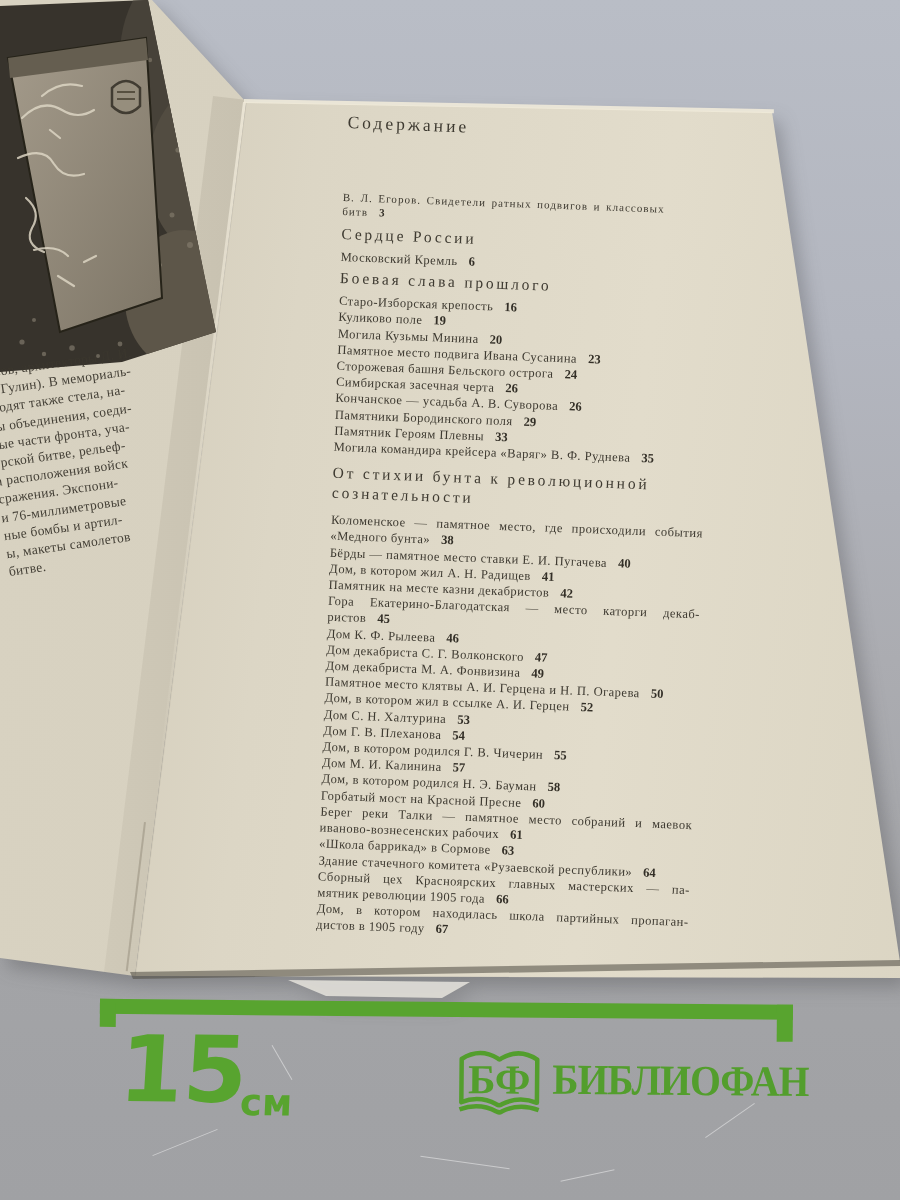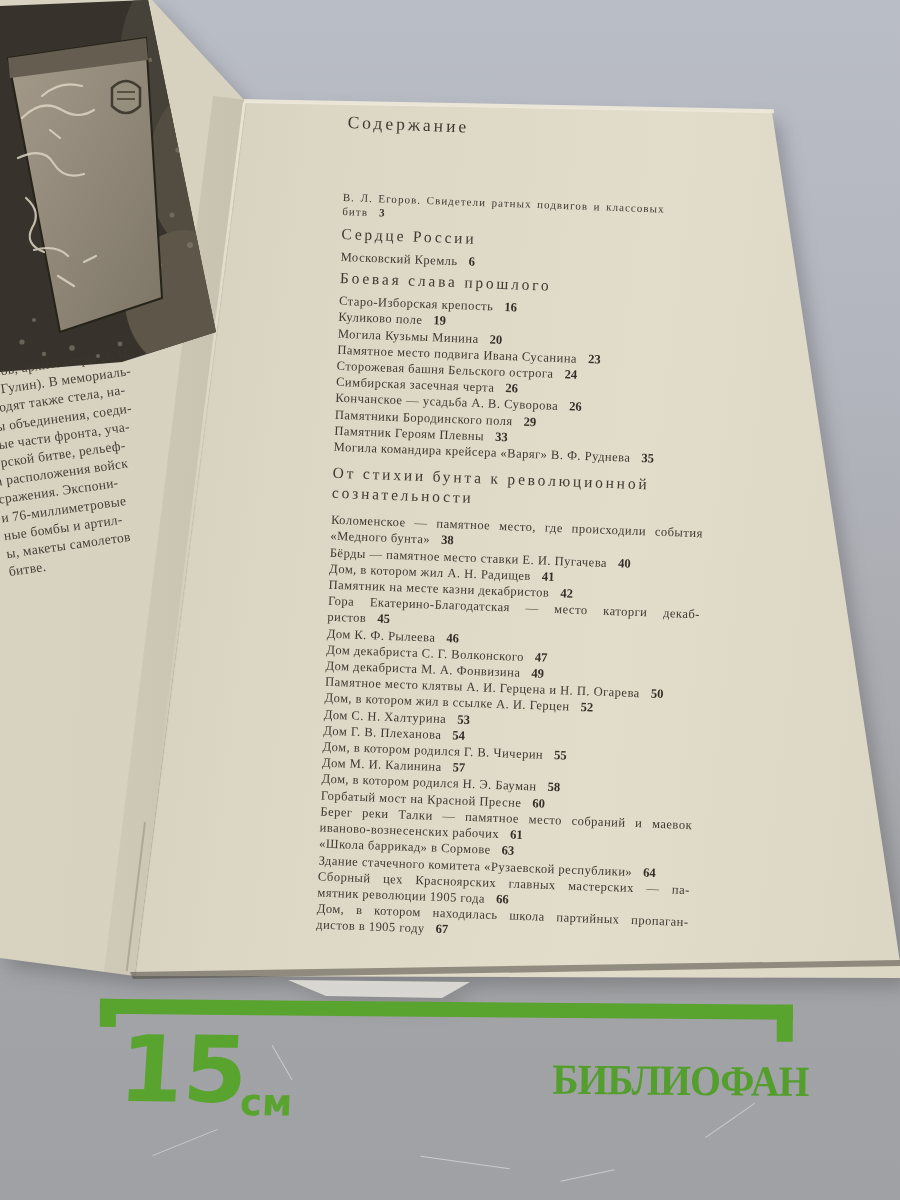--- a/index.html
+++ b/index.html
@@ -285,20 +285,29 @@
       </div>
   </div>
 
   <div id="footer">
     <div class="abs green" id="ruler-bar"></div>
     <div class="abs green" id="ruler-tick-left"></div>
     <div class="abs green" id="ruler-tick-right"></div>
     <div class="abs" id="ruler-number">15</div>
     <div class="abs" id="ruler-unit">см</div>
 
+    <div class="abs" id="logo-icon">
+      <svg viewBox="0 0 100 104">
+        <g stroke="#539e2d" stroke-width="5" fill="none" stroke-linejoin="round">
+          <path d="M8,20 Q28,7 48,19 Q50,21 52,19 Q72,7 92,20 L92,68 Q72,60 53,70 Q50,72 47,70 Q28,60 8,68 Z"></path>
+          <path d="M6,76 Q28,68 47,78 Q50,80 53,78 Q72,68 94,76"></path>
+        </g>
+        <text x="50" y="58" text-anchor="middle" font-size="46" font-weight="bold" font-family="Liberation Serif, DejaVu Serif, serif" fill="#539e2d">БФ</text>
+      </svg>
+    </div>
     <div class="abs" id="logo-text">БИБЛИОФАН</div>
   </div>
 
   <div class="scr" style="left:150px;top:1142px;width:70px;transform:rotate(-22deg);"></div>
   <div class="scr" style="left:420px;top:1162px;width:90px;transform:rotate(8deg);"></div>
   <div class="scr" style="left:700px;top:1120px;width:60px;transform:rotate(-35deg);"></div>
   <div class="scr" style="left:262px;top:1062px;width:40px;transform:rotate(60deg);"></div>
   <div class="scr" style="left:560px;top:1175px;width:55px;transform:rotate(-12deg);"></div>
 </div>
 

